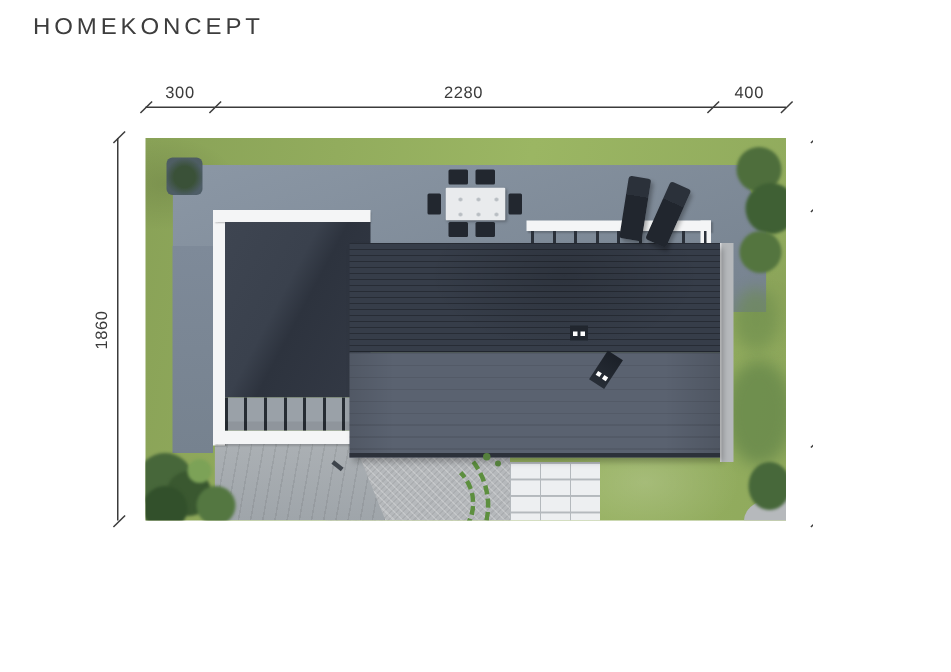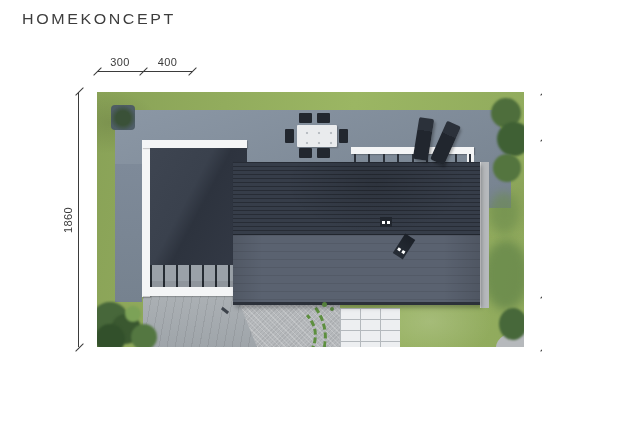--- a/index.html
+++ b/index.html
@@ -145,20 +145,24 @@
 
 <div class="canvas">
 
   <div class="logo">HOMEKONCEPT</div>
 
   <div class="dim dim-top">
     <div class="seg" style="width:46px">
       <span class="tick t-start"></span>
       <span class="hlab">300</span>
     </div>
+    <div class="seg" style="width:332px">
+      <span class="tick t-start"></span>
+      <span class="hlab">2280</span>
+    </div>
     <div class="seg" style="width:49px">
       <span class="tick t-start"></span>
       <span class="tick t-end"></span>
       <span class="hlab">400</span>
     </div>
   </div>
 
   <div class="dim dim-left">
     <div class="seg">
       <span class="tick t-start"></span>

